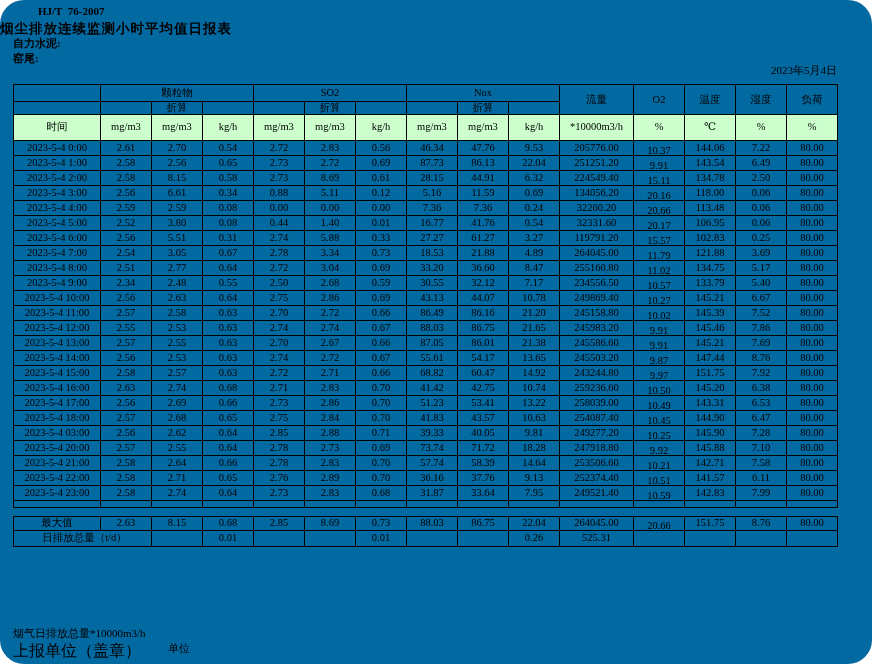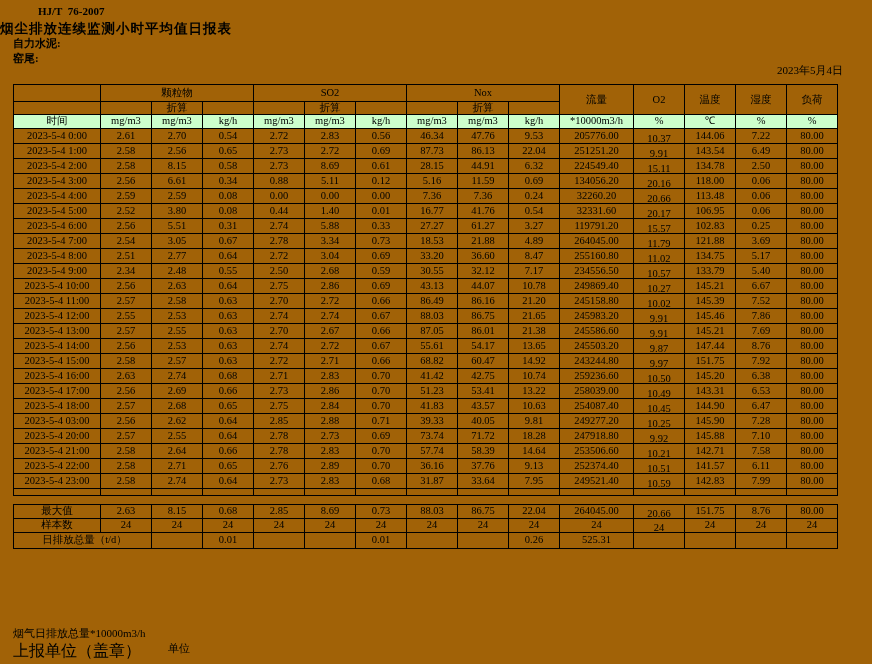--- a/index.html
+++ b/index.html
@@ -1,34 +1,34 @@
 <!DOCTYPE html>
 <html><head>
 <meta charset="utf-8">
 <style>
   * { margin:0; padding:0; box-sizing:border-box; }
   html,body { background:#fff; }
   .page {
-    position:relative; width:872px; height:664px; background:#a16207;
-    font-family:"Liberation Serif","DejaVu Serif",serif; color:#000;
+    position:relative; width:872px; height:664px; background:#0369a1;
+    font-family:"Liberation Serif","DejaVu Serif",serif; color:#000;border-radius:24px;
   }
   .std { position:absolute; left:38px; top:5px; font-size:11px; font-weight:bold; white-space:pre; }
   .title { position:absolute; left:0; top:20px; width:752px; font-size:13.5px; font-weight:bold; letter-spacing:1px; }
   .company { position:absolute; left:13px; top:36px; font-size:11px; font-weight:bold; }
   .location { position:absolute; left:13px; top:51px; font-size:11px; font-weight:bold; }
-  .date { position:absolute; right:29px; top:63px; font-size:11px; }
+  .date { position:absolute; right:35px; top:63px; font-size:11px; }
   .tables { position:absolute; left:13px; top:84px; }
-  table { border-collapse:collapse; table-layout:fixed;font-family:Liberation Serif, serif; }
+  table { border-collapse:collapse; table-layout:fixed; }
   td { border:1px solid #000; font-size:10.5px; text-align:center; vertical-align:middle; padding:0; height:15px; line-height:1.1; overflow:hidden; }
   .c-time { width:87px; }
   .c-num  { width:51px; }
   .c-flow { width:74px; }
   tr.group-row td { height:17px; }
   tr.sub-row td { height:12px; }
-  tr.unit-row td { height:14px; background:#ccffcc; }
+  tr.unit-row td { height:26px; background:#ccffcc; }
   tr.thin-row td { height:7px; }
   .sum-table { margin-top:8px; }
   .sum-table td { height:14px; }
   .sum-table tr.total-row td { height:16px; }
   .sum-table td.label-span { text-align:center; padding-left:4px;margin-top:8px; }
   .lower { position:relative; top:3px; display:inline-block; }
   .footer-line1 { position:absolute; left:13px; top:626px; font-size:11px; }
   .footer-line2 { position:absolute; left:13px; top:641px; font-size:16px; }
   .footer-unit  { position:absolute; left:168px; top:641px; font-size:11px; }
 </style>
@@ -563,37 +563,20 @@
             <td>0.73</td>
             <td>88.03</td>
             <td>86.75</td>
             <td>22.04</td>
             <td>264045.00</td>
             <td><span class="lower">20.66</span></td>
             <td>151.75</td>
             <td>8.76</td>
             <td>80.00</td>
           </tr>
-          <tr>
-            <td>样本数</td>
-            <td>24</td>
-            <td>24</td>
-            <td>24</td>
-            <td>24</td>
-            <td>24</td>
-            <td>24</td>
-            <td>24</td>
-            <td>24</td>
-            <td>24</td>
-            <td>24</td>
-            <td><span class="lower">24</span></td>
-            <td>24</td>
-            <td>24</td>
-            <td>24</td>
-          </tr>
           <tr class="total-row">
             <td colspan="2" class="label-span">日排放总量（t/d）</td>
             <td></td>
             <td>0.01</td>
             <td></td>
             <td></td>
             <td>0.01</td>
             <td></td>
             <td></td>
             <td>0.26</td>

